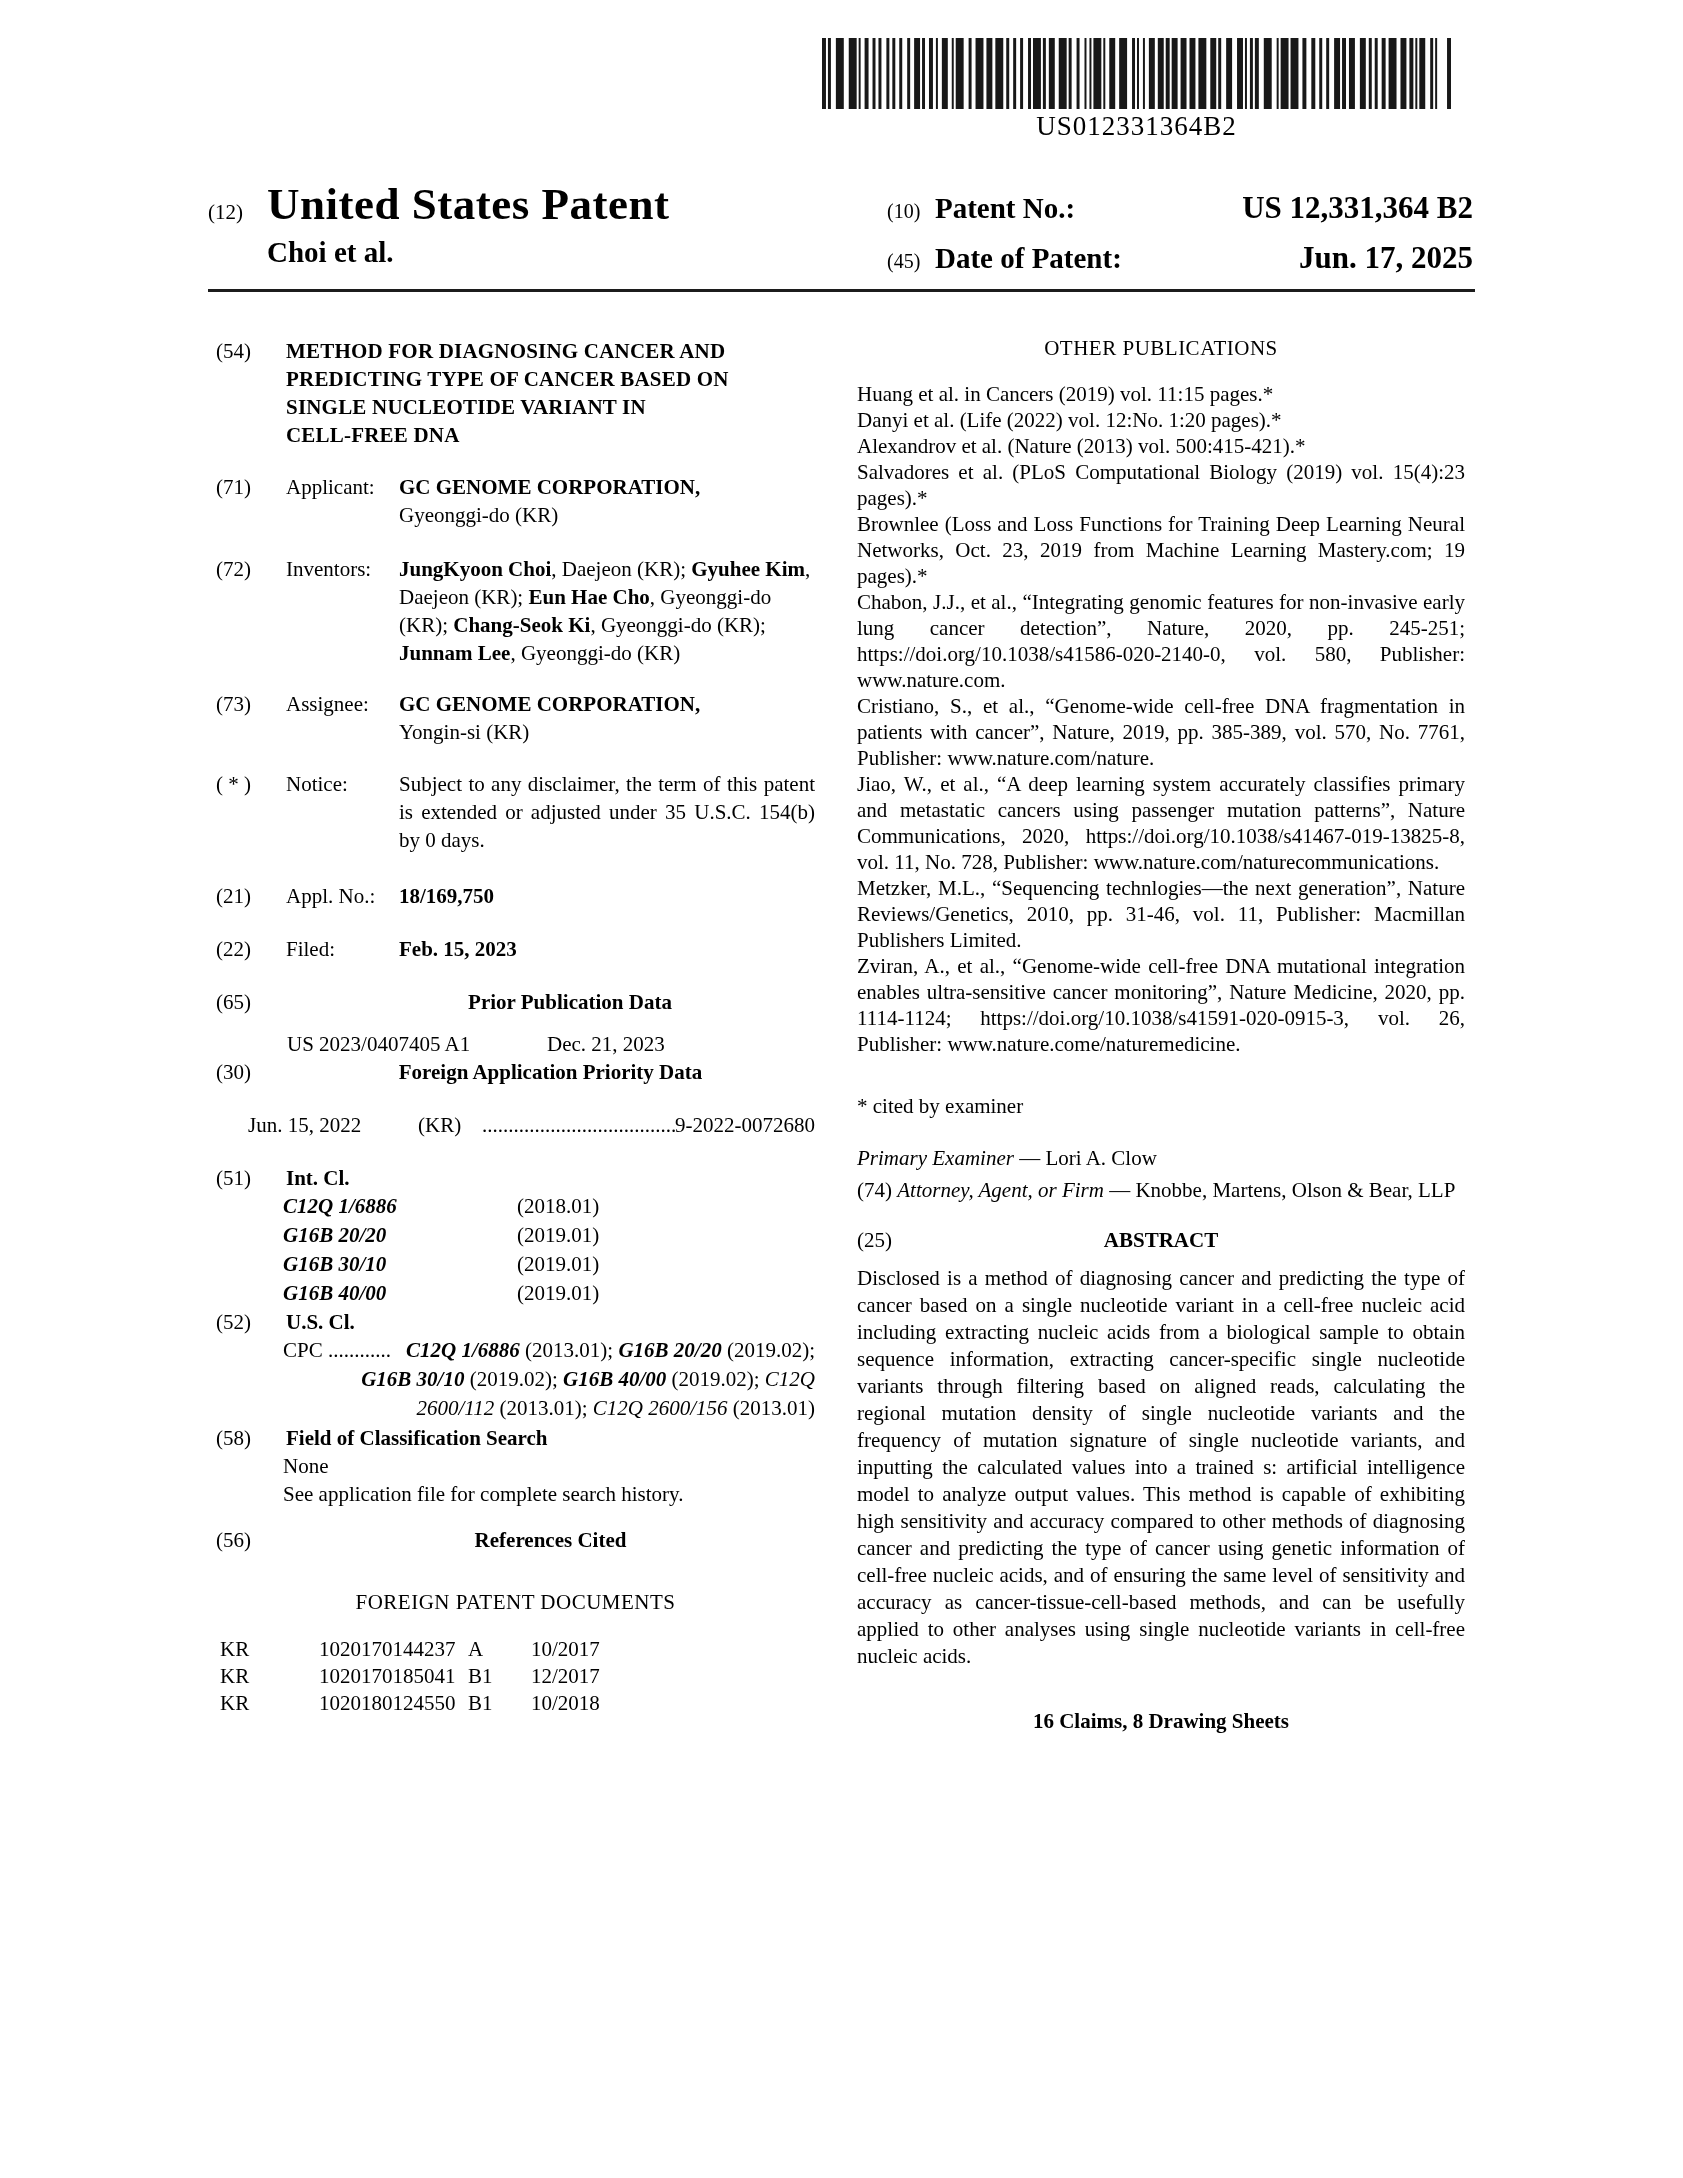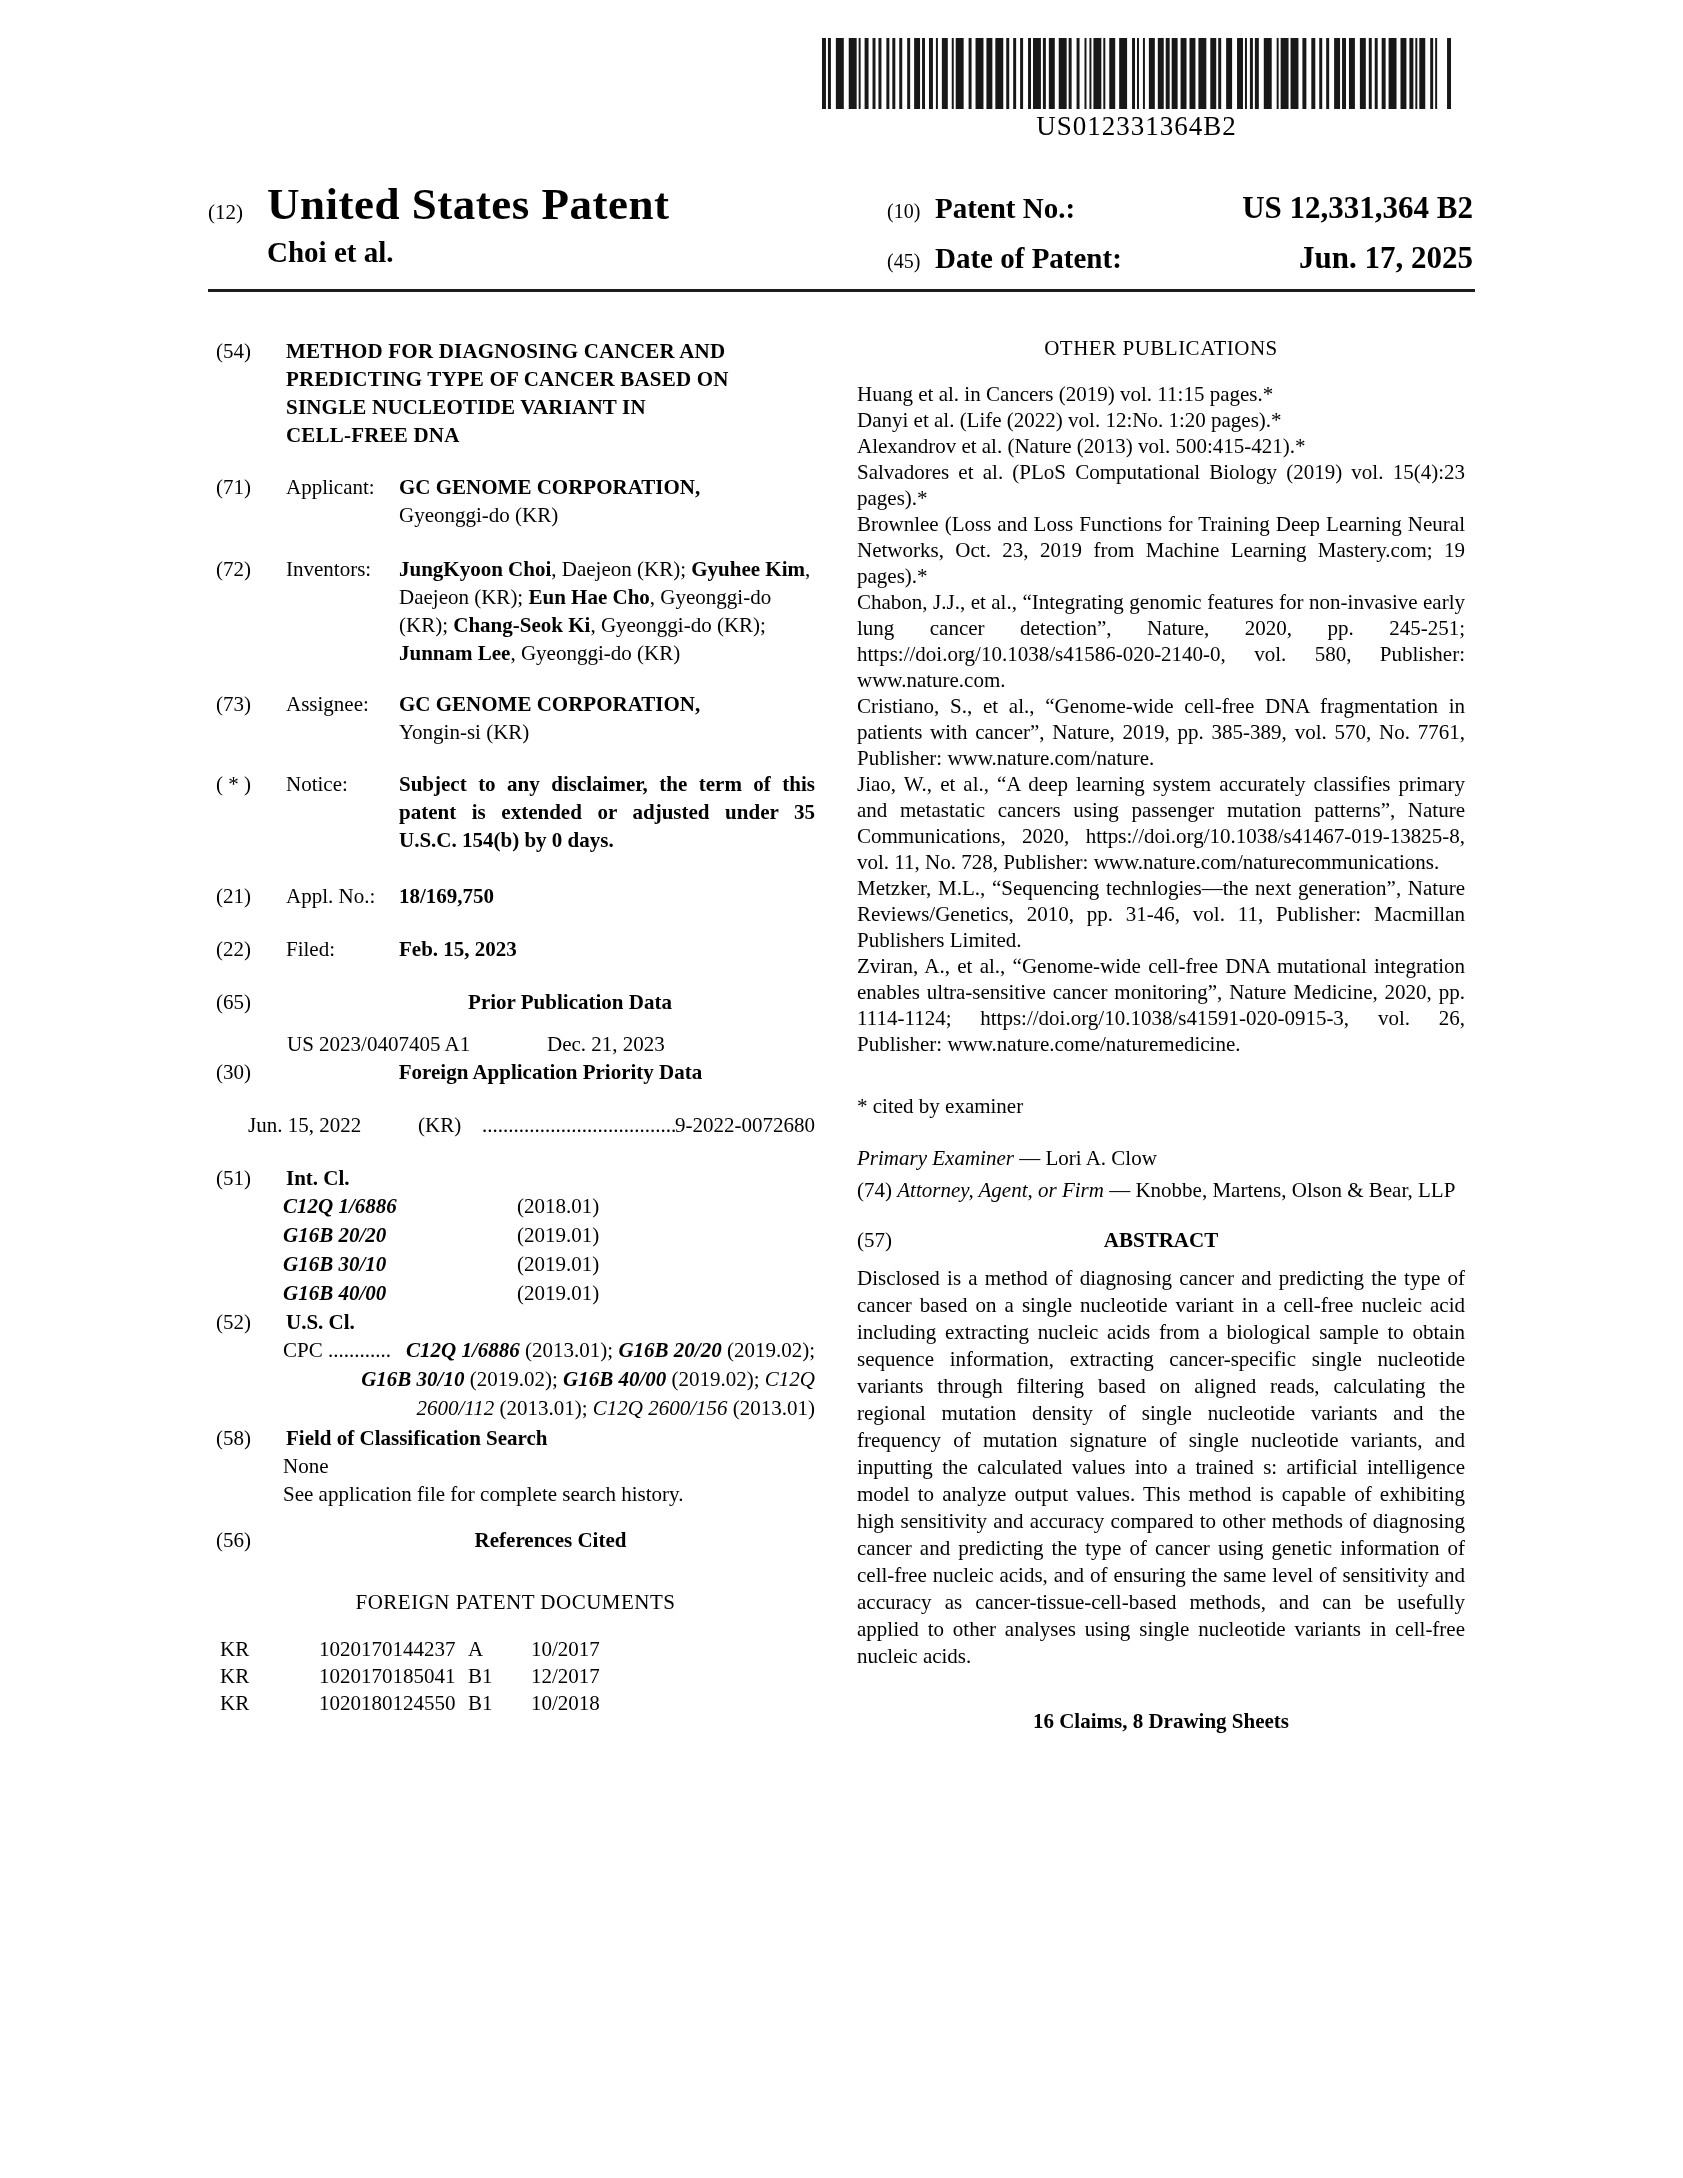--- a/index.html
+++ b/index.html
@@ -30,21 +30,21 @@
   
   .col-left{position:absolute;left:216px;top:337px;width:599px;font-size:21px;line-height:28px;}
   .col-right{position:absolute;left:857px;top:327px;width:608px;font-size:21px;line-height:26px;}
   .li{display:flex;}
   .num{width:70px;flex:none;}
   .t54{font-weight:bold;white-space:pre-line;letter-spacing:0.2px;line-height:28px;flex:1;}
   .body2{display:flex;flex:1;}
   .plabel{width:113px;flex:none;}
   .pval{flex:1;}
   .pval .loc{}
-  .just{text-align:justify;font-weight:bold;}
+  .just{text-align:justify;}
   .bold{font-weight:bold;}
   .centerhead{flex:1;text-align:center;font-weight:bold;}
   .centerhead-plain{flex:1;text-align:center;letter-spacing:0.5px;}
   .pubrow{display:flex;padding-left:71px;}
   .pubnum{width:260px;flex:none;}
   .prio-row{display:flex;padding-left:32px;align-items:center;}
   .prio-date{width:170px;flex:none;}
   .prio-cc{width:64px;flex:none;}
   .prio-leader{flex:1;overflow:hidden;white-space:nowrap;}
   .prio-no{flex:none;}
@@ -378,21 +378,21 @@
       </div>
 
     <div class="cited">* cited by examiner</div>
 
     <div class="exam-block">
       <p><i>Primary Examiner</i> <span>— Lori A. Clow</span></p>
       <p><span>(74)</span> <i>Attorney, Agent, or Firm</i> <span>— Knobbe, Martens, Olson &amp; Bear, LLP</span></p>
     </div>
 
     <div class="abs-head">
-      <span class="abs-num">(57)</span>
+      <span class="abs-num">(25)</span>
       <span>ABSTRACT</span>
     </div>
     <div class="abs-text">Disclosed is a method of diagnosing cancer and predicting the type of cancer based on a single nucleotide variant in a cell-free nucleic acid including extracting nucleic acids from a biological sample to obtain sequence information, extracting cancer-specific single nucleotide variants through filtering based on aligned reads, calculating the regional mutation density of single nucleotide variants and the frequency of mutation signature of single nucleotide variants, and inputting the calculated values into a trained s: artificial intelligence model to analyze output values. This method is capable of exhibiting high sensitivity and accuracy compared to other methods of diagnosing cancer and predicting the type of cancer using genetic information of cell-free nucleic acids, and of ensuring the same level of sensitivity and accuracy as cancer-tissue-cell-based methods, and can be usefully applied to other analyses using single nucleotide variants in cell-free nucleic acids.</div>
 
     <div class="claims-line">16 Claims, 8 Drawing Sheets</div>
   </div>
 
 </div>
 
 

